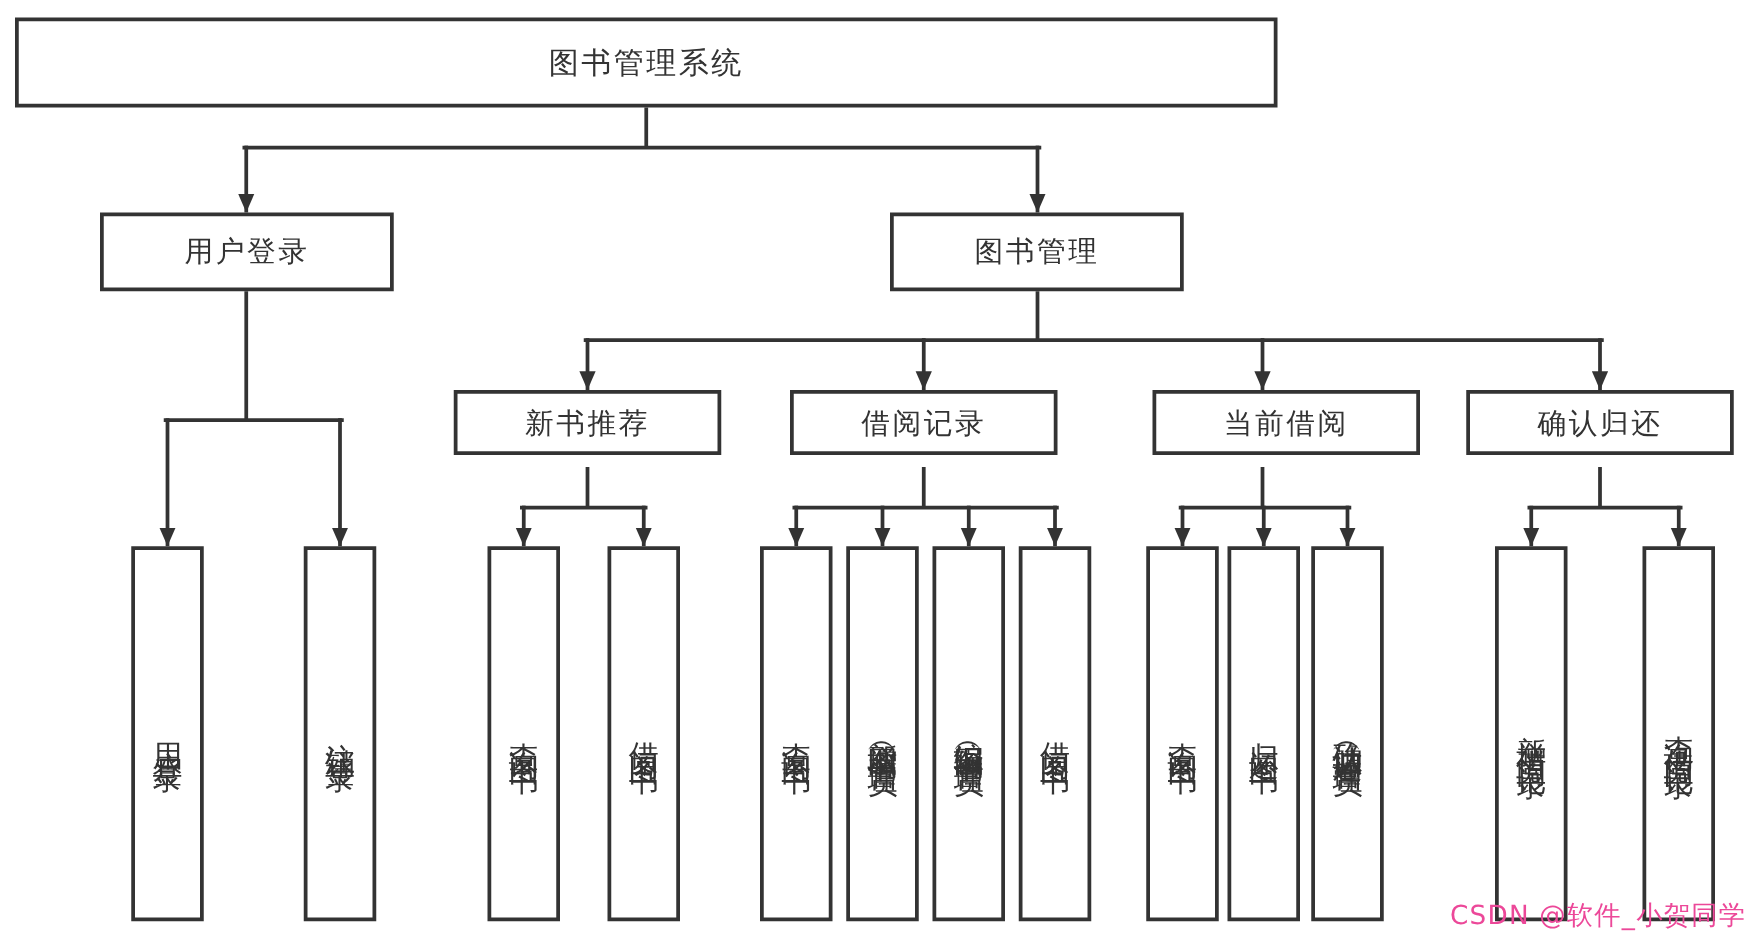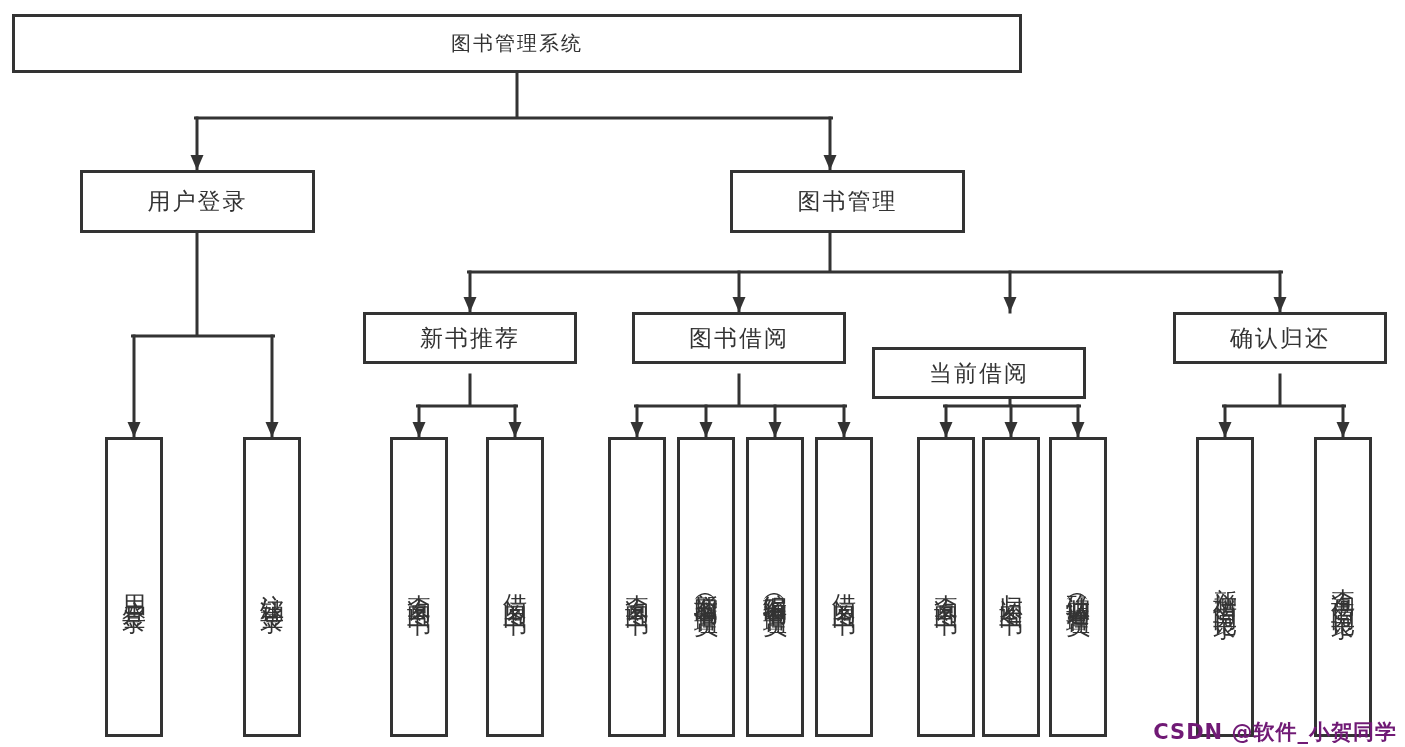--- a/index.html
+++ b/index.html
@@ -27,22 +27,22 @@
     border: 3px solid #333333;
     background: #ffffff;
     color: #333333;
     display: flex;
     align-items: center;
     justify-content: center;
     text-align: center;
   }
   .root {
     left: 12px; top: 14px;
-    width: 1010px; height: 59px;
-    font-size: 20px;
+    width: 1010px; height: 72px;
+    font-size: 24px;
     letter-spacing: 2px;
   }
   .l2 {
     top: 170px;
     width: 235px; height: 63px;
     font-size: 23px;
     letter-spacing: 2px;
   }
   .l3 {
     top: 312px;
@@ -61,24 +61,23 @@
     line-height: 1.0;
   }
   .leaf.tight span {
     letter-spacing: 3px;
   }
   #watermark {
     position: absolute;
     right: 8px;
     bottom: 1px;
     font-size: 21px;
-    color: #701a75;
+    color: #ec4899;
     letter-spacing: 1px;
     white-space: nowrap;
-    font-weight: bold;
   }
 </style>
 </head>
 <body>
 
 <div id="canvas">
 
   <svg id="connectors" viewBox="0 0 1405 747" xmlns="http://www.w3.org/2000/svg">
     <defs>
       <marker id="arw" markerUnits="userSpaceOnUse" markerWidth="17" markerHeight="17" refX="15" refY="8" orient="auto">
@@ -133,25 +132,25 @@
         <path d="M1280,375 V406 M1223.5,406 H1344.5"></path>
         <line x1="1225" y1="406" x2="1225" y2="437" marker-end="url(#arw)"></line>
         <line x1="1343" y1="406" x2="1343" y2="437" marker-end="url(#arw)"></line>
       </g>
     </g>
   </svg>
 
   <div class="box root">图书管理系统</div>
 
   <div class="box l2" style="left:80px;">用户登录</div>
-  <div class="box l2" style="left:712px;margin-left:18px;">图书管理</div>
+  <div class="box l2" style="left:712px;">图书管理</div>
 
   <div class="box l3" style="left:363px;">新书推荐</div>
-  <div class="box l3" style="left:632px;">图书借阅</div>
-  <div class="box l3" style="left:872px;margin-top:35px;">当前借阅</div>
+  <div class="box l3" style="left:632px;">借阅记录</div>
+  <div class="box l3" style="left:922px;">当前借阅</div>
   <div class="box l3" style="left:1173px;">确认归还</div>
 
   <div class="box leaf" style="left:105px;">
     <span>用户登录</span>
   </div>
   <div class="box leaf" style="left:243px;">
     <span>注销登录</span>
   </div>
 
   <div class="box leaf" style="left:390px;">

